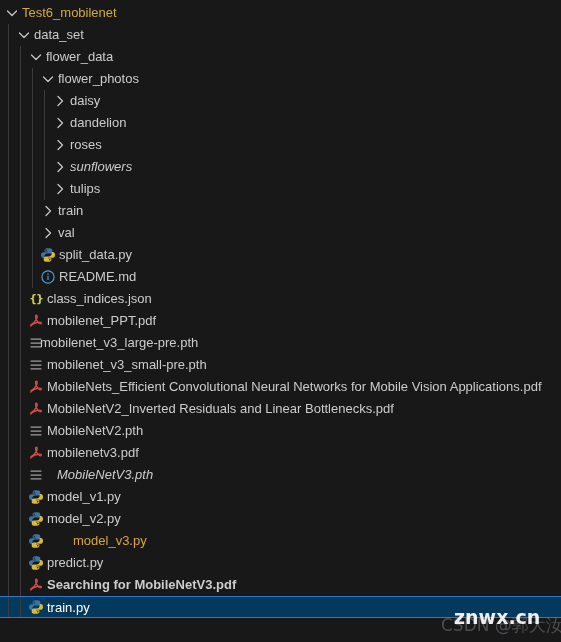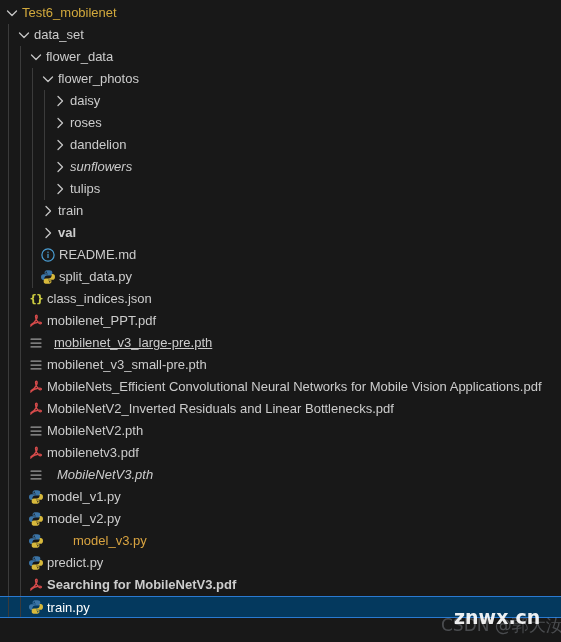--- a/index.html
+++ b/index.html
@@ -162,62 +162,62 @@
         <div class="guide" style="left: 8px;"></div>
         <div class="guide" style="left: 20px;"></div>
         <div class="guide" style="left: 32px;"></div>
         <div class="guide" style="left: 44px;"></div>
       </div>
       <span class="twisty" style="left: 52px;">
         <svg width="16" height="16" viewBox="0 0 16 16" xmlns="http://www.w3.org/2000/svg">
           <path d="M6 3.5 L10.5 8 L6 12.5" fill="none" stroke="#c5c5c5" stroke-width="1.3" stroke-linecap="round" stroke-linejoin="round"></path>
         </svg>
       </span>
+      <span class="label c-folder" style="left: 70px;">dandelion</span>
+    </div>
+    <div class="row">
+      <div class="guides">
+        <div class="guide" style="left: 8px;"></div>
+        <div class="guide" style="left: 20px;"></div>
+        <div class="guide" style="left: 32px;"></div>
+        <div class="guide" style="left: 44px;"></div>
+      </div>
+      <span class="twisty" style="left: 52px;">
+        <svg width="16" height="16" viewBox="0 0 16 16" xmlns="http://www.w3.org/2000/svg">
+          <path d="M6 3.5 L10.5 8 L6 12.5" fill="none" stroke="#c5c5c5" stroke-width="1.3" stroke-linecap="round" stroke-linejoin="round"></path>
+        </svg>
+      </span>
       <span class="label c-folder" style="left: 70px;">roses</span>
     </div>
     <div class="row">
       <div class="guides">
         <div class="guide" style="left: 8px;"></div>
         <div class="guide" style="left: 20px;"></div>
         <div class="guide" style="left: 32px;"></div>
         <div class="guide" style="left: 44px;"></div>
       </div>
       <span class="twisty" style="left: 52px;">
         <svg width="16" height="16" viewBox="0 0 16 16" xmlns="http://www.w3.org/2000/svg">
           <path d="M6 3.5 L10.5 8 L6 12.5" fill="none" stroke="#c5c5c5" stroke-width="1.3" stroke-linecap="round" stroke-linejoin="round"></path>
         </svg>
       </span>
-      <span class="label c-folder" style="left: 70px;">dandelion</span>
+      <span class="label c-folder" style="left: 70px; font-style: italic;">sunflowers</span>
     </div>
     <div class="row">
       <div class="guides">
         <div class="guide" style="left: 8px;"></div>
         <div class="guide" style="left: 20px;"></div>
         <div class="guide" style="left: 32px;"></div>
         <div class="guide" style="left: 44px;"></div>
       </div>
       <span class="twisty" style="left: 52px;">
         <svg width="16" height="16" viewBox="0 0 16 16" xmlns="http://www.w3.org/2000/svg">
           <path d="M6 3.5 L10.5 8 L6 12.5" fill="none" stroke="#c5c5c5" stroke-width="1.3" stroke-linecap="round" stroke-linejoin="round"></path>
         </svg>
       </span>
-      <span class="label c-folder" style="left: 70px; font-style: italic;">sunflowers</span>
-    </div>
-    <div class="row">
-      <div class="guides">
-        <div class="guide" style="left: 8px;"></div>
-        <div class="guide" style="left: 20px;"></div>
-        <div class="guide" style="left: 32px;"></div>
-        <div class="guide" style="left: 44px;"></div>
-      </div>
-      <span class="twisty" style="left: 52px;">
-        <svg width="16" height="16" viewBox="0 0 16 16" xmlns="http://www.w3.org/2000/svg">
-          <path d="M6 3.5 L10.5 8 L6 12.5" fill="none" stroke="#c5c5c5" stroke-width="1.3" stroke-linecap="round" stroke-linejoin="round"></path>
-        </svg>
-      </span>
       <span class="label c-folder" style="left: 70px;">tulips</span>
     </div>
     <div class="row">
       <div class="guides">
         <div class="guide" style="left: 8px;"></div>
         <div class="guide" style="left: 20px;"></div>
         <div class="guide" style="left: 32px;"></div>
       </div>
       <span class="twisty" style="left: 40px;">
         <svg width="16" height="16" viewBox="0 0 16 16" xmlns="http://www.w3.org/2000/svg">
@@ -230,55 +230,55 @@
       <div class="guides">
         <div class="guide" style="left: 8px;"></div>
         <div class="guide" style="left: 20px;"></div>
         <div class="guide" style="left: 32px;"></div>
       </div>
       <span class="twisty" style="left: 40px;">
         <svg width="16" height="16" viewBox="0 0 16 16" xmlns="http://www.w3.org/2000/svg">
           <path d="M6 3.5 L10.5 8 L6 12.5" fill="none" stroke="#c5c5c5" stroke-width="1.3" stroke-linecap="round" stroke-linejoin="round"></path>
         </svg>
       </span>
-      <span class="label c-folder" style="left: 58px; font-weight: bold;">val</span>
+      <span class="label c-folder" style="left: 58px;">val</span>
+    </div>
+    <div class="row">
+      <div class="guides">
+        <div class="guide" style="left: 8px;"></div>
+        <div class="guide" style="left: 20px;"></div>
+        <div class="guide" style="left: 32px;"></div>
+      </div>
+      <span class="icon" style="left: 40px;">
+        <svg width="16" height="16" viewBox="0 0 16 16" xmlns="http://www.w3.org/2000/svg">
+          <path d="M7.9 1.2c-1.9 0-3.3.6-3.3 2.1v1.5h3.4v.5H3.4C2 5.3 1 6.2 1 8.1c0 1.9.9 2.8 2.3 2.8h1.1V9.2c0-1.5 1.3-2.7 2.8-2.7h3c1.2 0 2.1-.9 2.1-2.1V3.3c0-1.4-1.1-2.1-3-2.1zM6.2 2.5c.4 0 .7.3.7.7s-.3.7-.7.7-.7-.3-.7-.7.3-.7.7-.7z" fill="#3b74a6"></path>
+          <path d="M8.1 14.8c1.9 0 3.3-.6 3.3-2.1v-1.5H8v-.5h4.6c1.4 0 2.4-.9 2.4-2.8 0-1.9-.9-2.8-2.3-2.8h-1.1v1.7c0 1.5-1.3 2.7-2.8 2.7h-3C4.6 9.5 3.7 10.4 3.7 11.6v1.1c0 1.4 1.1 2.1 3 2.1zm1.7-1.3c-.4 0-.7-.3-.7-.7s.3-.7.7-.7.7.3.7.7-.3.7-.7.7z" fill="#d7b93c"></path>
+        </svg>
+      </span>
+      <span class="label c-file" style="left: 59px;">split_data.py</span>
     </div>
     <div class="row">
       <div class="guides">
         <div class="guide" style="left: 8px;"></div>
         <div class="guide" style="left: 20px;"></div>
         <div class="guide" style="left: 32px;"></div>
       </div>
       <span class="icon" style="left: 40px;">
         <svg width="16" height="16" viewBox="0 0 16 16" xmlns="http://www.w3.org/2000/svg">
           <circle cx="8" cy="8" r="6.1" fill="none" stroke="#4b9fd5" stroke-width="1.2"></circle>
           <rect x="7.4" y="6.8" width="1.2" height="4.2" fill="#4b9fd5"></rect>
           <rect x="7.4" y="4.6" width="1.2" height="1.3" fill="#4b9fd5"></rect>
         </svg>
       </span>
       <span class="label c-file" style="left: 59px;">README.md</span>
     </div>
     <div class="row">
       <div class="guides">
         <div class="guide" style="left: 8px;"></div>
         <div class="guide" style="left: 20px;"></div>
-        <div class="guide" style="left: 32px;"></div>
-      </div>
-      <span class="icon" style="left: 40px;">
-        <svg width="16" height="16" viewBox="0 0 16 16" xmlns="http://www.w3.org/2000/svg">
-          <path d="M7.9 1.2c-1.9 0-3.3.6-3.3 2.1v1.5h3.4v.5H3.4C2 5.3 1 6.2 1 8.1c0 1.9.9 2.8 2.3 2.8h1.1V9.2c0-1.5 1.3-2.7 2.8-2.7h3c1.2 0 2.1-.9 2.1-2.1V3.3c0-1.4-1.1-2.1-3-2.1zM6.2 2.5c.4 0 .7.3.7.7s-.3.7-.7.7-.7-.3-.7-.7.3-.7.7-.7z" fill="#3b74a6"></path>
-          <path d="M8.1 14.8c1.9 0 3.3-.6 3.3-2.1v-1.5H8v-.5h4.6c1.4 0 2.4-.9 2.4-2.8 0-1.9-.9-2.8-2.3-2.8h-1.1v1.7c0 1.5-1.3 2.7-2.8 2.7h-3C4.6 9.5 3.7 10.4 3.7 11.6v1.1c0 1.4 1.1 2.1 3 2.1zm1.7-1.3c-.4 0-.7-.3-.7-.7s.3-.7.7-.7.7.3.7.7-.3.7-.7.7z" fill="#d7b93c"></path>
-        </svg>
-      </span>
-      <span class="label c-file" style="left: 59px;">split_data.py</span>
-    </div>
-    <div class="row">
-      <div class="guides">
-        <div class="guide" style="left: 8px;"></div>
-        <div class="guide" style="left: 20px;"></div>
       </div>
       <span class="icon" style="left: 28px;">
         <span class="json-icon">{}</span>
       </span>
       <span class="label c-file" style="left: 47px;">class_indices.json</span>
     </div>
     <div class="row">
       <div class="guides">
         <div class="guide" style="left: 8px;"></div>
         <div class="guide" style="left: 20px;"></div>
@@ -295,21 +295,21 @@
         <div class="guide" style="left: 8px;"></div>
         <div class="guide" style="left: 20px;"></div>
       </div>
       <span class="icon" style="left: 28px;">
         <svg width="16" height="16" viewBox="0 0 16 16" xmlns="http://www.w3.org/2000/svg">
           <rect x="2.5" y="3.6" width="11" height="1.25" rx="0.3" fill="#9d9d9d"></rect>
           <rect x="2.5" y="7.4" width="11" height="1.25" rx="0.3" fill="#9d9d9d"></rect>
           <rect x="2.5" y="11.2" width="11" height="1.25" rx="0.3" fill="#9d9d9d"></rect>
         </svg>
       </span>
-      <span class="label c-file" style="left: 54px; text-decoration: underline;">mobilenet_v3_large-pre.pth</span>
+      <span class="label c-file" style="left: 40px;">mobilenet_v3_large-pre.pth</span>
     </div>
     <div class="row">
       <div class="guides">
         <div class="guide" style="left: 8px;"></div>
         <div class="guide" style="left: 20px;"></div>
       </div>
       <span class="icon" style="left: 28px;">
         <svg width="16" height="16" viewBox="0 0 16 16" xmlns="http://www.w3.org/2000/svg">
           <rect x="2.5" y="3.6" width="11" height="1.25" rx="0.3" fill="#9d9d9d"></rect>
           <rect x="2.5" y="7.4" width="11" height="1.25" rx="0.3" fill="#9d9d9d"></rect>

